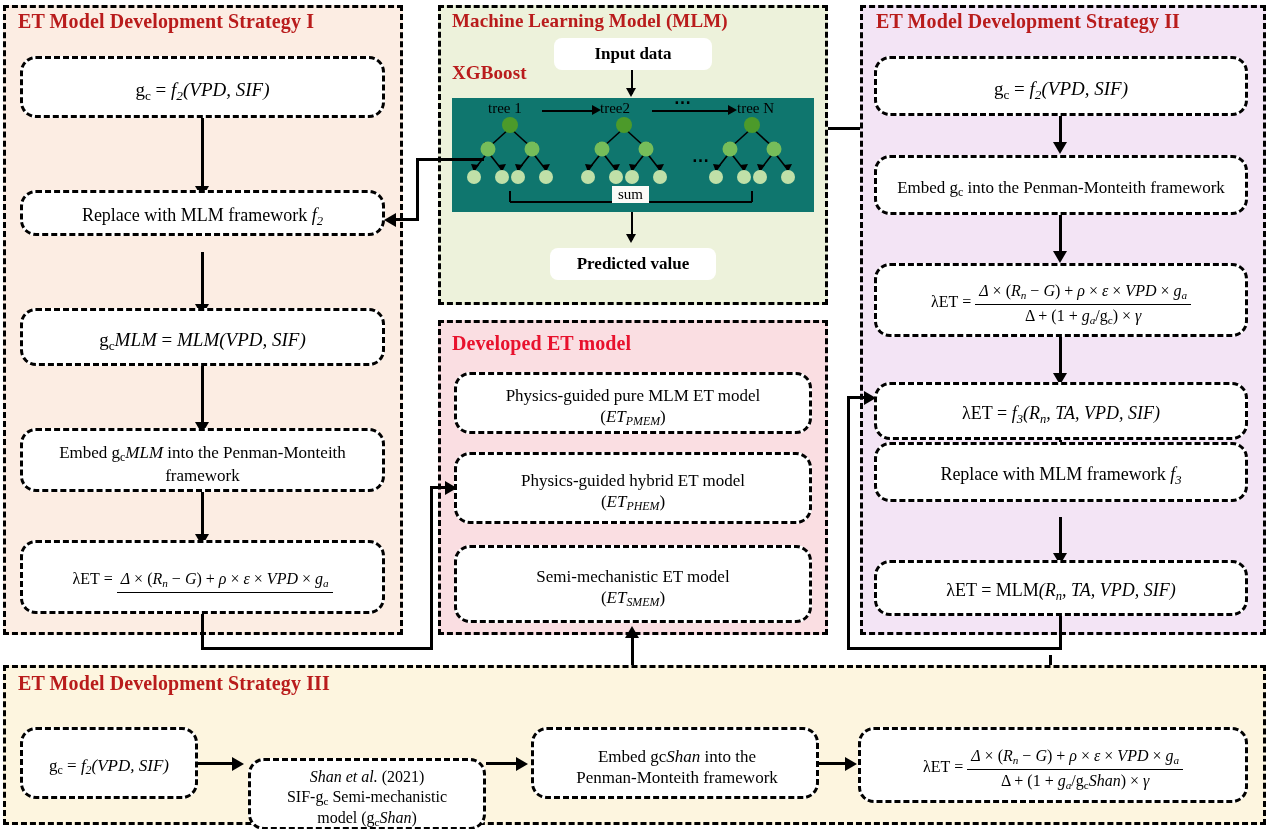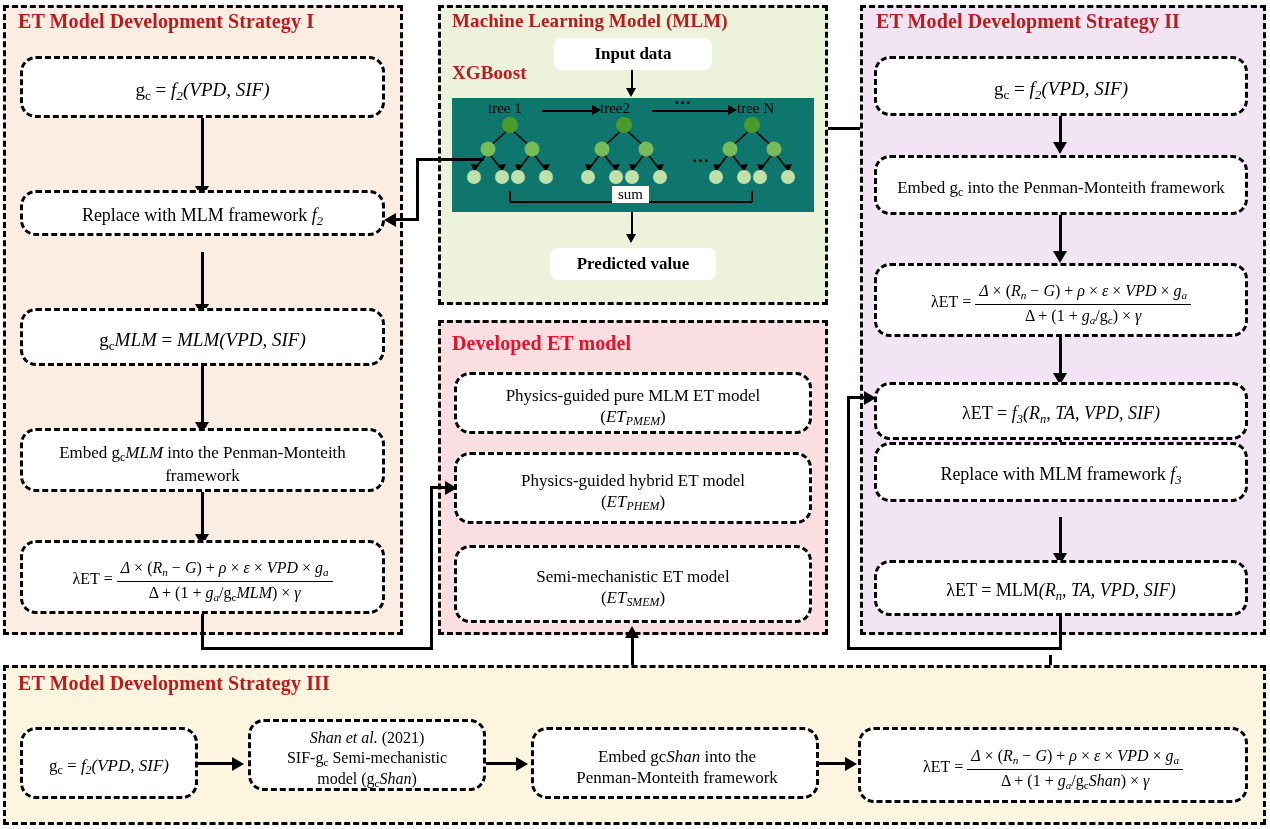--- a/index.html
+++ b/index.html
@@ -83,21 +83,20 @@
 
   <div class="box" id="s1-embed" style="left:20px;top:428px;width:365px;height:64px;font-size:17px;">
     <span class="inner f">Embed g<span class="sub">c</span><i class="v">MLM</i> into the Penman-Monteith framework</span>
   </div>
   <div class="ln vl" style="left:201px;top:492px;height:48px;"></div>
   <div class="arw arw-d" style="left:195px;top:534px;"></div>
 
   <div class="box" id="s1-lambda" style="left:20px;top:540px;width:365px;height:74px;font-size:16px;">
     <span class="inner f">λET&nbsp;=&nbsp;<span class="frac">
       <span class="num"><i class="v">Δ</i> × (<i class="v">R<span class="sub">n</span></i> − <i class="v">G</i>) + <i class="v">ρ</i> × <i class="v">ε</i> × <i class="v">VPD</i> × <i class="v">g<span class="sub">a</span></i></span>
-      <span class="den">Δ + (1 + <i class="v">g<span class="sub">a</span></i>/g<span class="sub">c</span><i class="v">MLM</i>) × <i class="v">γ</i></span>
     </span></span>
   </div>
 
   <div class="panel" id="panel-mlm"></div>
   <div class="panel-title t-blue" style="left:452px;top:10px;font-size:19px;">Machine Learning Model (MLM)</div>
   <div class="panel-title t-blue" style="left:452px;top:62px;font-size:19px;">XGBoost</div>
 
   <div class="wbox" id="mlm-input" style="left:554px;top:38px;width:158px;height:32px;font-size:17px;">Input data</div>
   <div class="ln vl" style="left:631px;top:70px;height:24px;width:2px;"></div>
   <div class="arw arw-d" style="left:626px;top:88px;border-left-width:5px;border-right-width:5px;border-top-width:9px;"></div>
@@ -293,21 +292,21 @@
 
   <div class="panel" id="panel-s3"></div>
   <div class="panel-title t-blue" style="left:18px;top:672px;font-size:20px;">ET Model Development Strategy III</div>
 
   <div class="box" id="s3-gc" style="left:20px;top:727px;width:178px;height:72px;font-size:17px;">
     <span class="inner f">g<span class="sub">c</span> = <i class="v">f</i><span class="sub"><i class="v">2</i></span><i class="v">(VPD, SIF)</i></span>
   </div>
   <div class="ln hl" style="left:198px;top:762px;width:40px;"></div>
   <div class="arw arw-r" style="left:232px;top:757px;"></div>
 
-  <div class="box" id="s3-shan" style="left:248px;top:719px;width:238px;height:72px;font-size:16px;">
+  <div class="box" id="s3-shan" style="left:248px;top:758px;width:238px;height:72px;font-size:16px;">
     <span class="inner f">
       <i class="v">Shan et al.</i> (2021)<br>
       SIF-g<span class="sub">c</span> Semi-mechanistic<br>
       model (g<span class="sub">c</span><i class="v">Shan</i>)
     </span>
   </div>
   <div class="ln hl" style="left:486px;top:762px;width:36px;"></div>
   <div class="arw arw-r" style="left:516px;top:757px;"></div>
 
   <div class="box" id="s3-embed" style="left:531px;top:727px;width:288px;height:72px;font-size:17px;padding-left:12px;">

